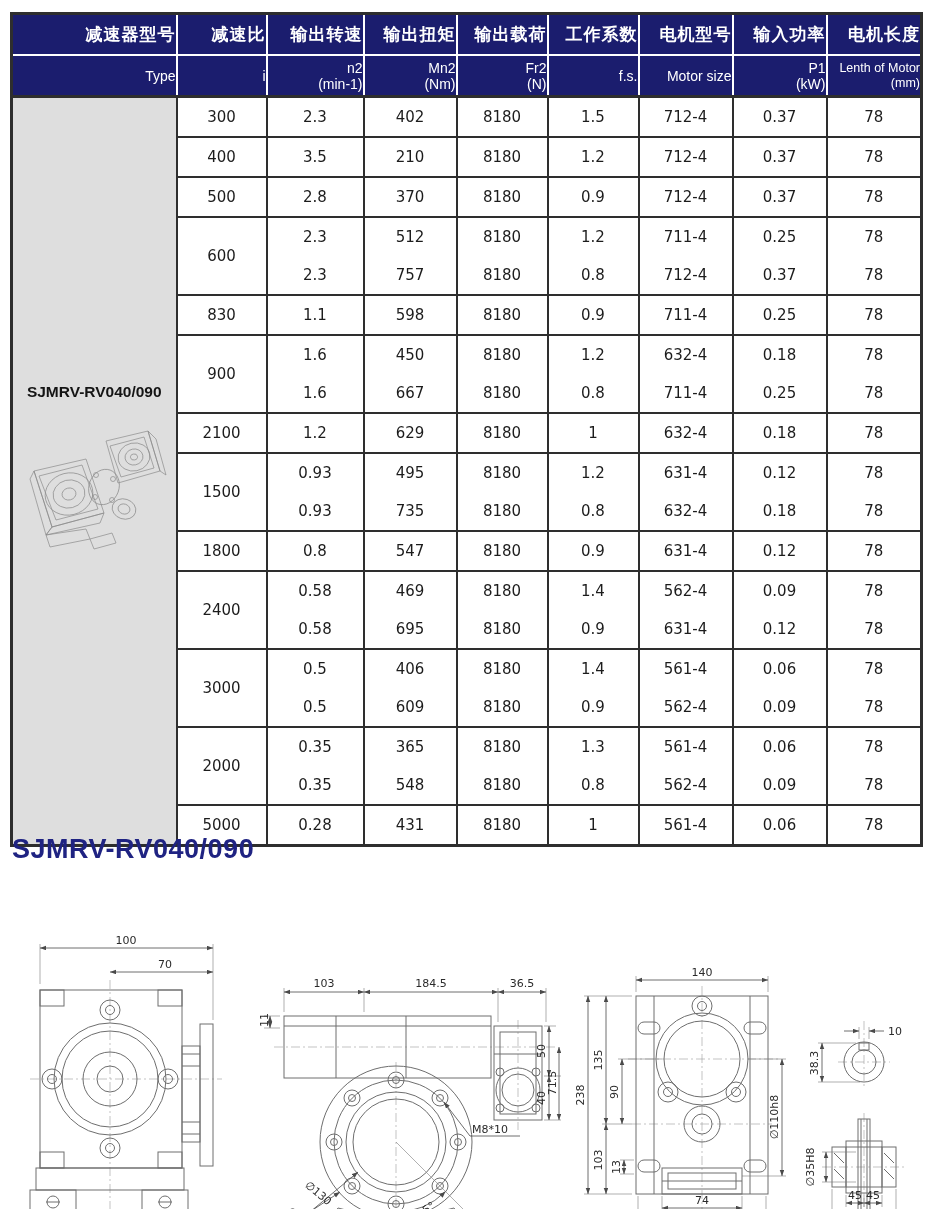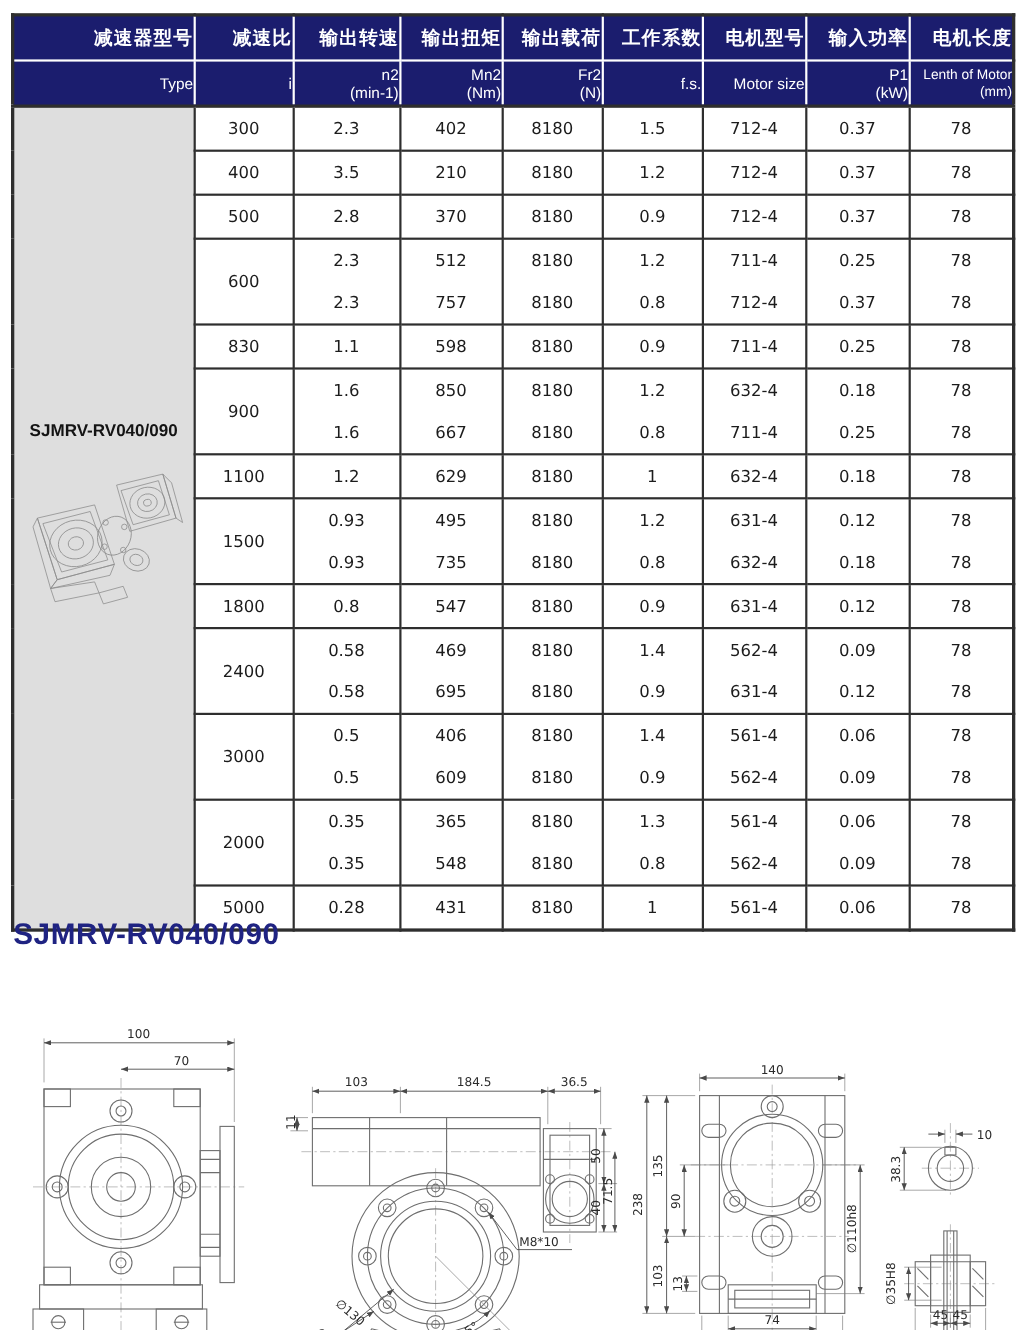--- a/index.html
+++ b/index.html
@@ -273,21 +273,21 @@
           <div class="v">78</div>
         </td>
       </tr>
       <tr class="dbl">
         <td>900</td>
         <td>
           <div class="v">1.6</div>
           <div class="v">1.6</div>
         </td>
         <td>
-          <div class="v">850</div>
+          <div class="v">450</div>
           <div class="v">667</div>
         </td>
         <td>
           <div class="v">8180</div>
           <div class="v">8180</div>
         </td>
         <td>
           <div class="v">1.2</div>
           <div class="v">0.8</div>
         </td>
@@ -298,21 +298,21 @@
         <td>
           <div class="v">0.18</div>
           <div class="v">0.25</div>
         </td>
         <td>
           <div class="v">78</div>
           <div class="v">78</div>
         </td>
       </tr>
       <tr class="sgl">
-        <td>1100</td>
+        <td>2100</td>
         <td>
           <div class="v">1.2</div>
         </td>
         <td>
           <div class="v">629</div>
         </td>
         <td>
           <div class="v">8180</div>
         </td>
         <td>

